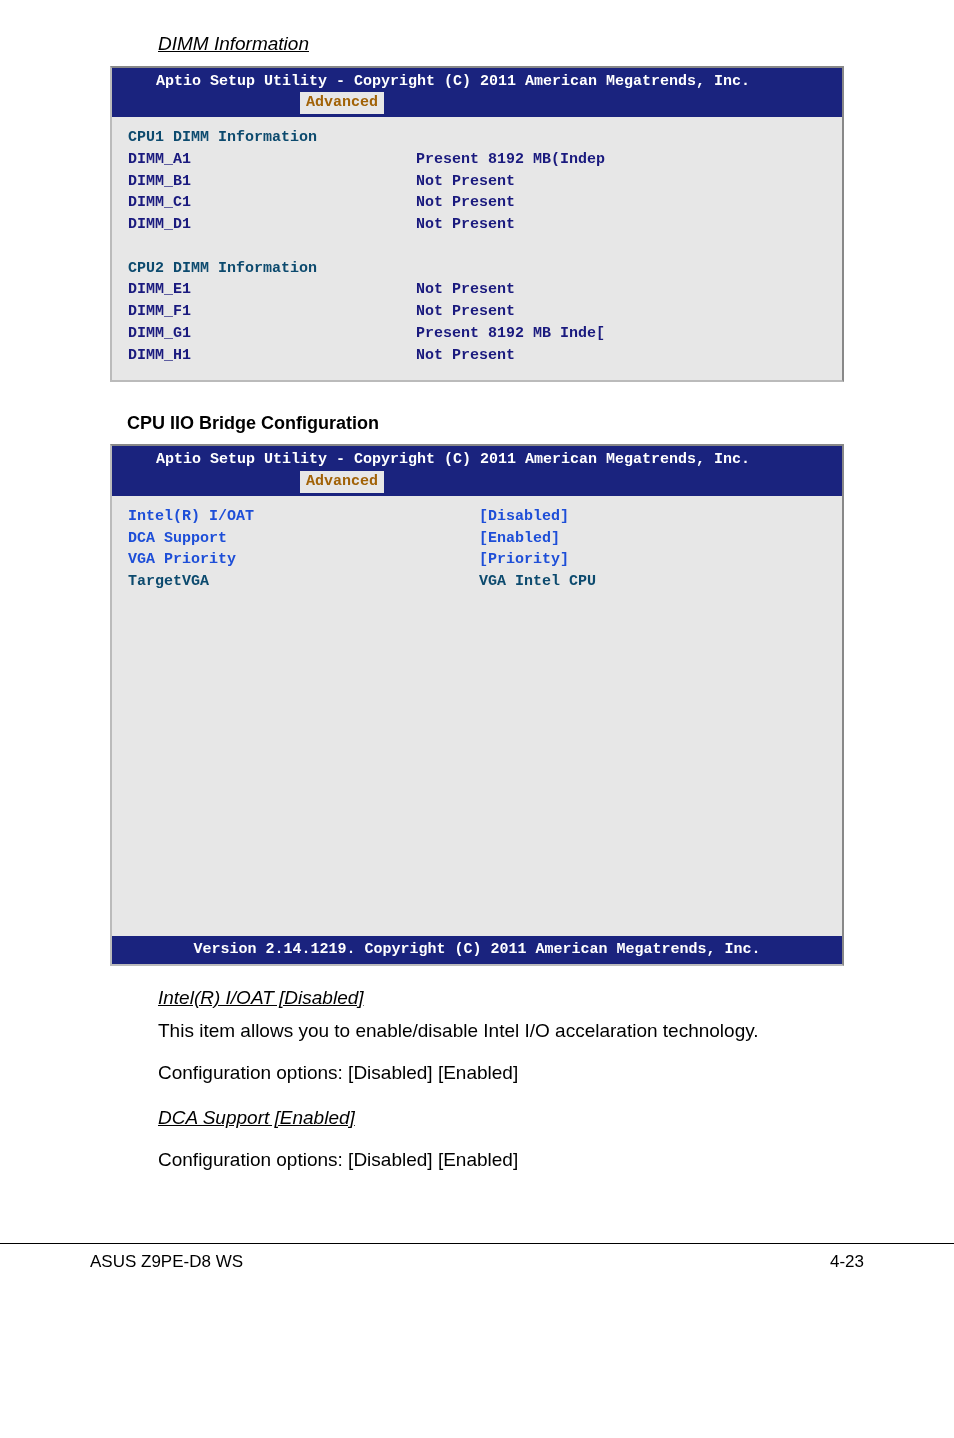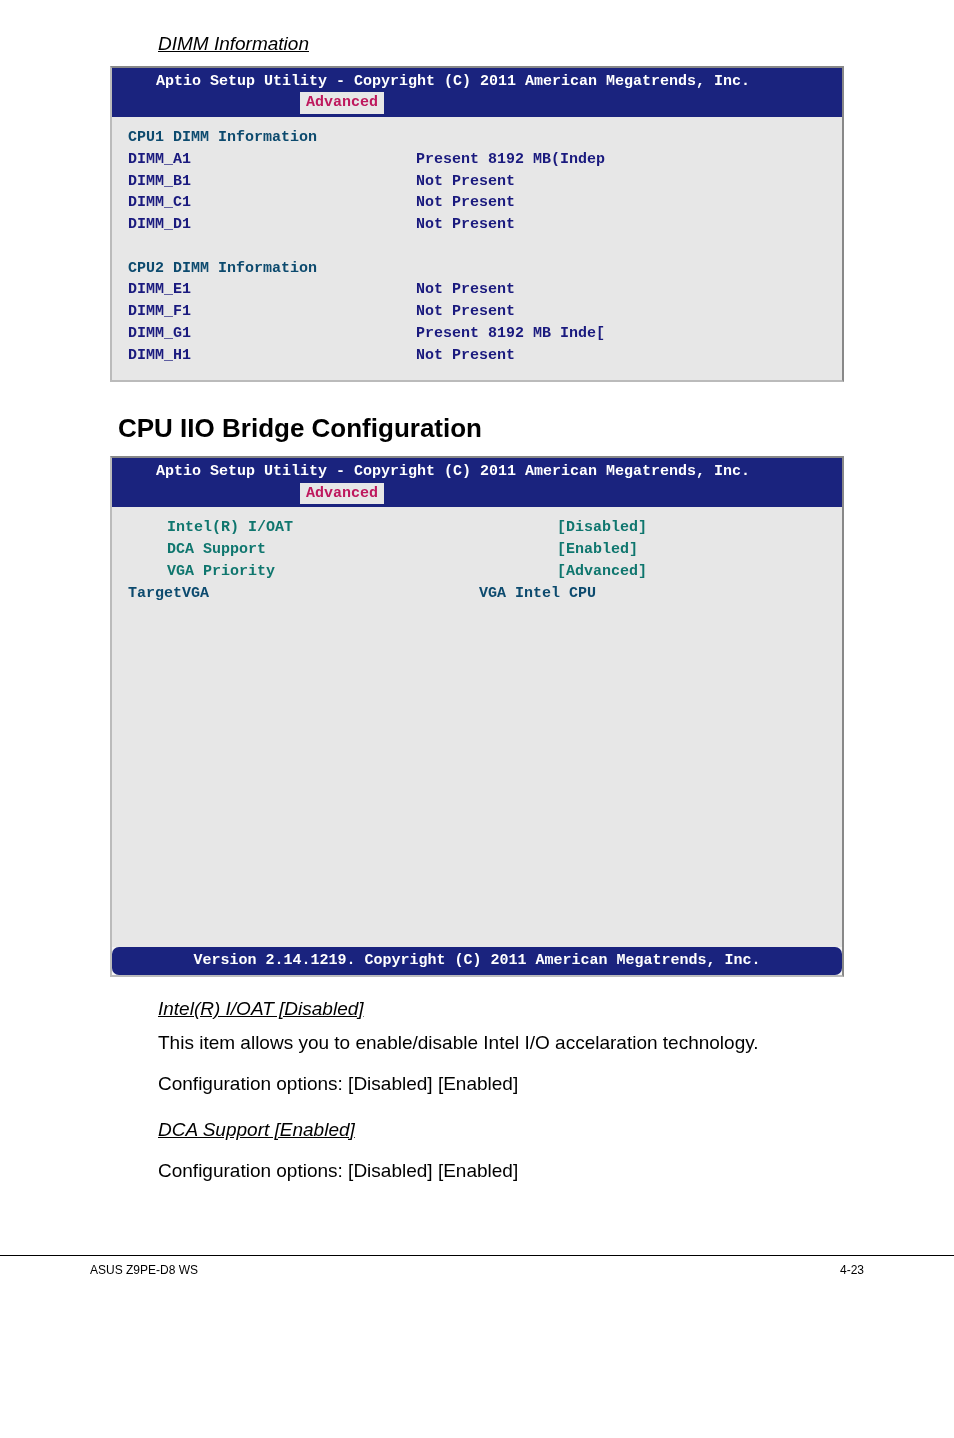--- a/index.html
+++ b/index.html
@@ -20,22 +20,22 @@
     }
     .subtitle {
       font-style: italic;
       text-decoration: underline;
       margin-bottom: 8px;
       padding-left: 48px;
       font-size: 19px;
     }
     .section-title {
       font-weight: bold;
-      font-size: 26px;
-      margin: 28px 0 8px 8px;
+      font-size: 18px;
+      margin: 28px 0 8px 17px;
     }
     .bios-box {
       border-left: 2px solid #bbb;
       border-bottom: 2px solid #bbb;
       border-right: 2px solid #888;
       border-top: 2px solid #888;
       font-family: "Courier New", Courier, monospace;
       font-size: 15px;
       font-weight: bold;
       background: #f5f5f5;
@@ -43,71 +43,69 @@
     }
     .bios-header {
       background: #1a237e;
       color: #fff;
       padding: 3px 8px 3px 8px;
       white-space: pre;
     }
     .bios-tab {
       display: inline-block;
       background: #e7e7e7;
-      color: #be185d;
+      color: #a16207;
       padding: 0 6px;
       margin-left: 180px;
     }
     .bios-body {
       background: #e7e7e7;
       padding: 10px 16px 14px 16px;
       color: #1a1a7e;
       white-space: pre;
     }
     .bios-body-single {
       background: #e7e7e7;
       padding: 10px 16px 14px 16px;
       color: #2a7f8e;
       white-space: pre;
       min-height: 440px;
     }
     .bios-label-dark {
       color: #0c4a6e;
     }
     .bios-label-teal {
-      color: #0f766e;
-      margin-left: 39px;
+      color: #1d4ed8;
     }
     .bios-footer {
       background: #1a237e;
       color: #fff;
       text-align: center;
       padding: 3px 0;
       white-space: pre;
-      border-radius: 7px;
     }
     .sub-heading {
       font-style: italic;
       text-decoration: underline;
       margin-top: 18px;
       padding-left: 48px;
       font-size: 19px;
     }
     .body-text {
       padding-left: 48px;
       margin-top: 6px;
       font-size: 19px;
     }
     .footer-bar {
       margin-top: 70px;
       border-top: 1px solid #000;
       padding: 6px 90px 0 90px;
       display: flex;
       justify-content: space-between;
-      font-size: 12px;
+      font-size: 17px;
     }
   </style>
 </head>
 <body>
 
 <div class="content">
 
   <div class="subtitle">DIMM Information</div>
 
   <div class="bios-box">
@@ -127,21 +125,21 @@
 </div>
   </div>
 
   <div class="section-title">CPU IIO Bridge Configuration</div>
 
   <div class="bios-box">
     <div class="bios-header">    <span>Aptio Setup Utility - Copyright (C) 2011 American Megatrends, Inc.</span>
 <span class="bios-tab">Advanced</span></div>
     <div class="bios-body-single"><span class="bios-label-teal">Intel(R) I/OAT</span>                         <span class="bios-label-teal">[Disabled]</span>
 <span class="bios-label-teal">DCA Support</span>                            <span class="bios-label-teal">[Enabled]</span>
-<span class="bios-label-teal">VGA Priority</span>                           <span class="bios-label-teal">[Advanced]</span>
+<span class="bios-label-teal">VGA Priority</span>                           <span class="bios-label-teal">[Priority]</span>
 <span class="bios-label-dark">TargetVGA</span>                              <span class="bios-label-dark">VGA Intel CPU</span></div>
     <div class="bios-footer">Version 2.14.1219. Copyright (C) 2011 American Megatrends, Inc.</div>
   </div>
 
   <div class="sub-heading">Intel(R) I/OAT [Disabled]</div>
   <div class="body-text">This item allows you to enable/disable Intel I/O accelaration technology.</div>
   <div class="body-text" style="margin-top:14px;">Configuration options: [Disabled] [Enabled]</div>
 
   <div class="sub-heading">DCA Support [Enabled]</div>
   <div class="body-text" style="margin-top:14px;">Configuration options: [Disabled] [Enabled]</div>

